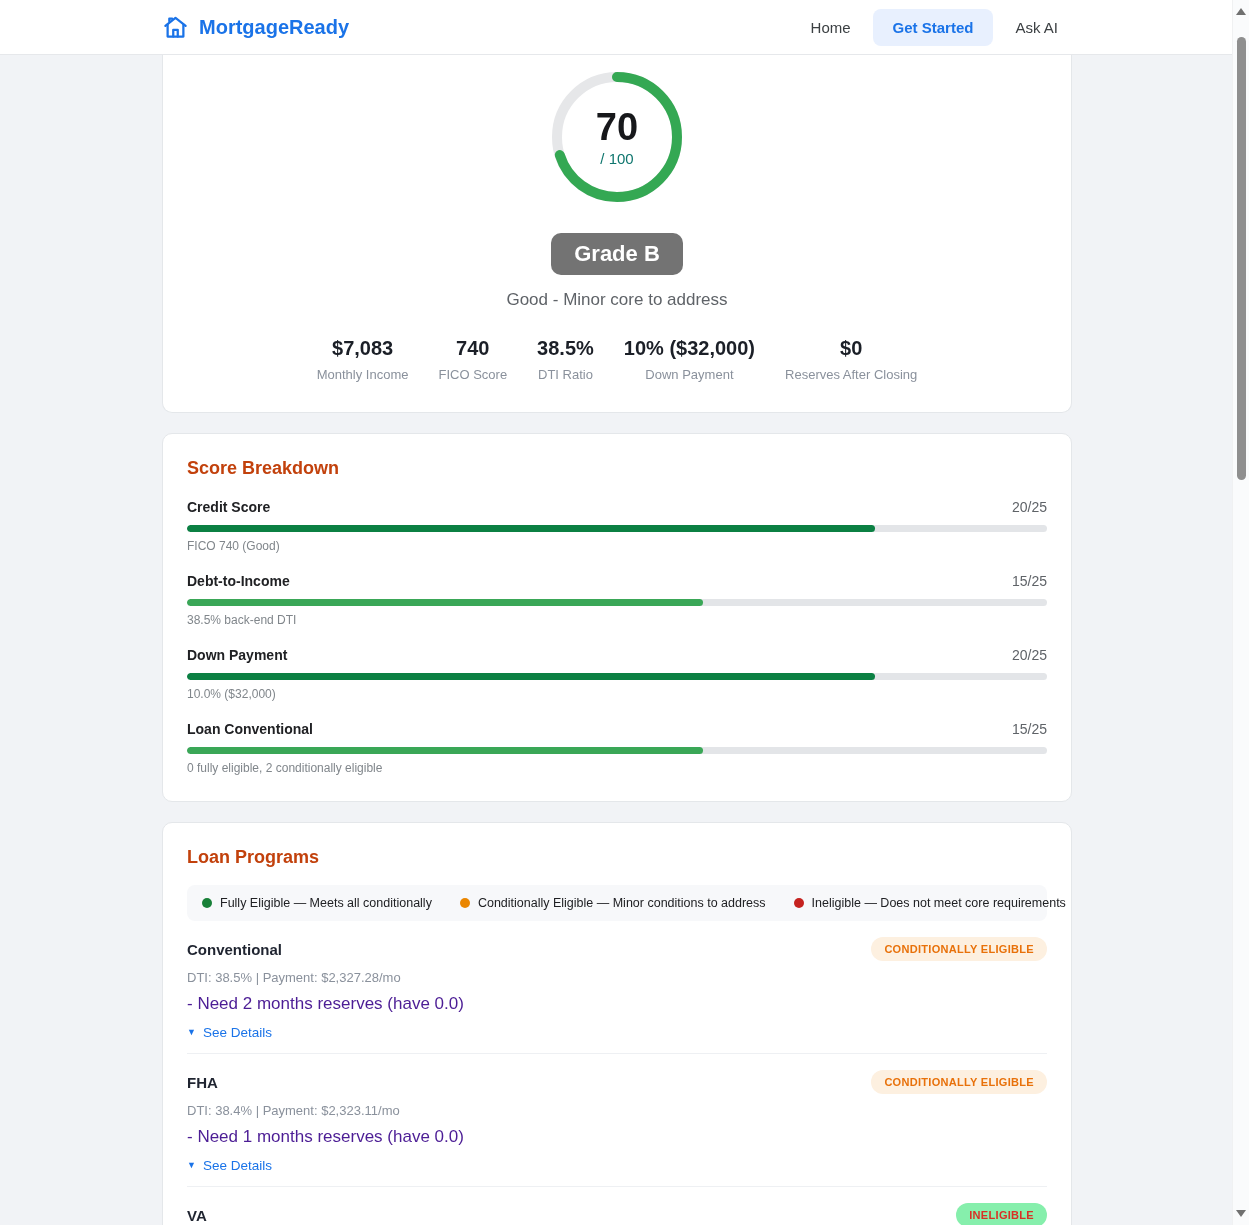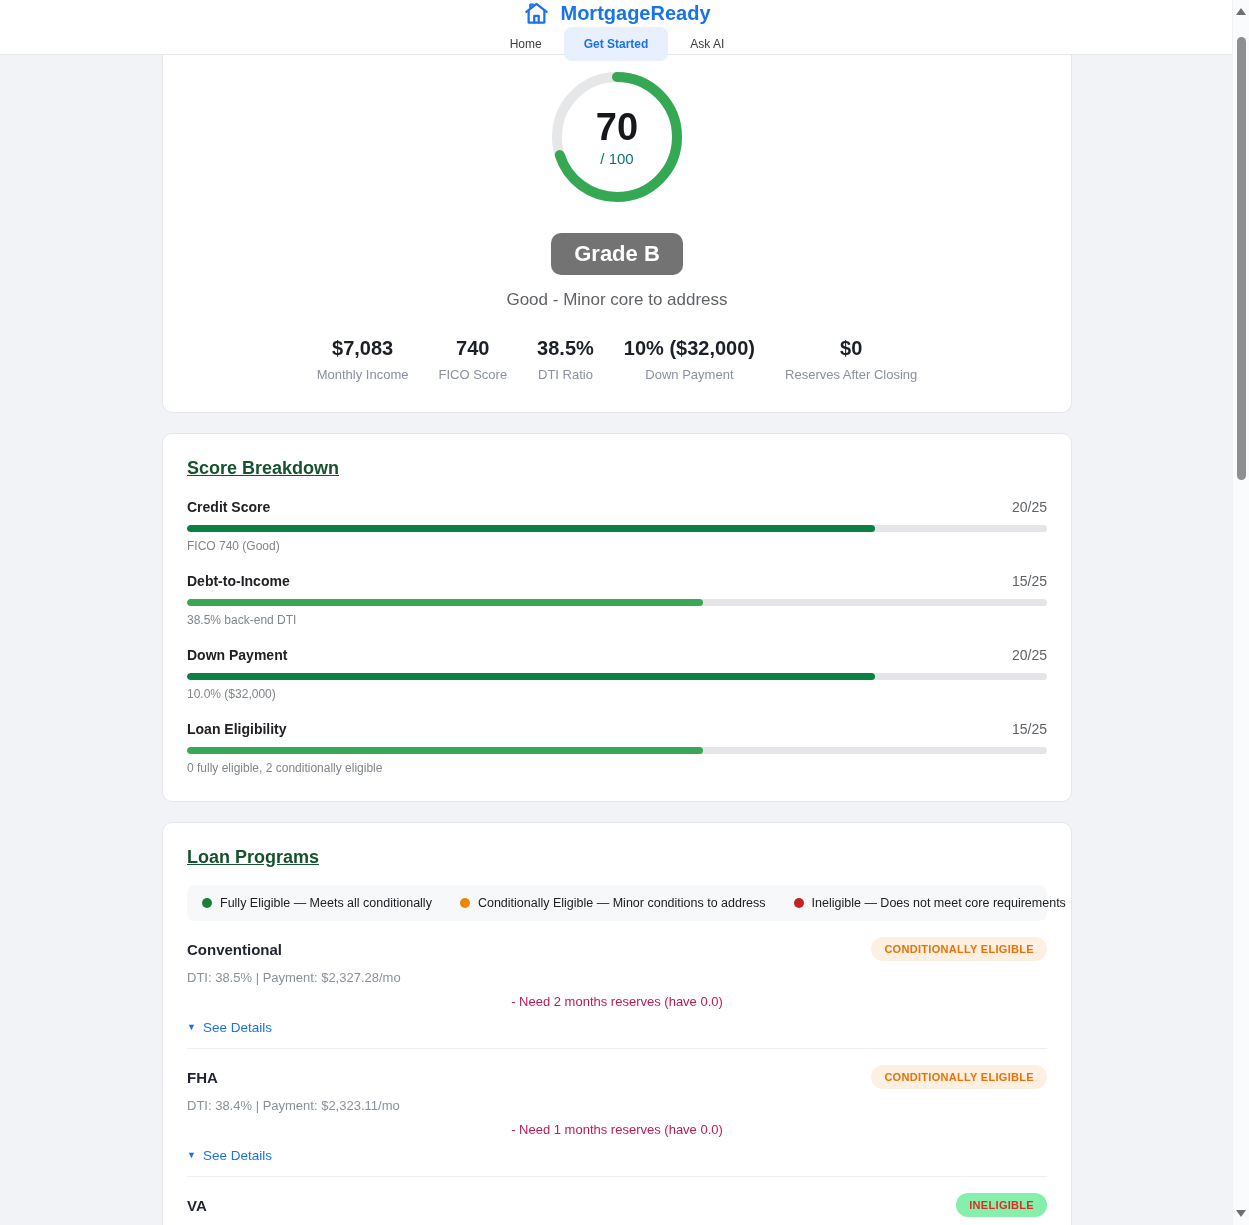--- a/index.html
+++ b/index.html
@@ -13,28 +13,28 @@
 
   
   header {
     background:#fff;
     border-bottom:1px solid #e6e8eb;
     height:55px;
     margin-right:17px;
   }
   .header-inner {
     width:910px; margin-left:162px; height:100%;
-    display:flex; align-items:center; justify-content:space-between;flex-direction:column;
+    display:flex; align-items:center; justify-content:space-between;
   }
   .brand { display:flex; align-items:center; gap:10px; cursor:pointer; }
   .brand svg { display:block; }
   .brand-name { font-size:20px; font-weight:700; color:#1a73e8; }
   nav { display:flex; align-items:center; gap:8px; }
   .nav-link {
-    font-size:12px; color:#3c4043; text-decoration:none;
+    font-size:15px; color:#3c4043; text-decoration:none;
     padding:9px 14px; border-radius:8px; cursor:pointer;
   }
   .nav-link.pill { background:#e8f0fe; color:#1a73e8; font-weight:600; padding:10px 20px; }
 
   
   main { width:910px; margin-left:162px; }
   .card {
     background:#fff; border:1px solid #e4e7ea; border-radius:10px;
   }
 
@@ -52,21 +52,21 @@
     background:#737373; color:#fff; font-size:22px; font-weight:700;
     padding:8px 23px; border-radius:10px;
   }
   .score-message { margin-top:15px; font-size:17px; color:#5f6368; }
   .stats-row { display:flex; justify-content:center; align-items:flex-start; gap:30px; margin-top:27px; }
   .stat-value { font-size:20px; font-weight:700; color:#1b1f27; white-space:nowrap; }
   .stat-label { margin-top:7px; font-size:13px; color:#8a919c; white-space:nowrap; }
 
   
   .card-breakdown { margin-top:20px; padding:24px 24px 26px; }
-  .card-title { font-size:18px; font-weight:700; color:#14532d;text-decoration:underline; }
+  .card-title { font-size:18px; font-weight:700; color:#c2410c; }
   .b-row { margin-top:20px; }
   .b-head { display:flex; justify-content:space-between; align-items:baseline; font-size:14px; }
   .b-label { font-weight:700; color:#202124; }
   .b-score { color:#5f6368; }
   .b-track { height:7px; background:#e3e5e8; border-radius:4px; margin-top:10px; overflow:hidden; }
   .b-fill { height:100%; border-radius:4px; }
   .b-caption { margin-top:7px; font-size:12px; color:#80868b; }
 
   
   .card-programs { margin-top:20px; padding:24px 24px 10px; }
@@ -81,21 +81,21 @@
   .loan:last-child { border-bottom:none; }
   .loan-head { display:flex; justify-content:space-between; align-items:center; }
   .loan-name { font-size:15px; font-weight:700; color:#1f2430; }
   .status-badge {
     font-size:11px; font-weight:700; letter-spacing:.3px;
     padding:6px 13px; border-radius:12px; white-space:nowrap;
   }
   .status-badge.conditional { color:#e8710a; background:#fdf0e0; }
   .status-badge.ineligible  { color:#d93025; background:#86efac; }
   .loan-meta { margin-top:9px; font-size:13px; color:#8a919c; }
-  .loan-note { margin-top:9px; font-size:13px; color:#be185d;text-align:center; }
+  .loan-note { margin-top:9px; font-size:17px; color:#4c1d95; }
   .see-details {
     margin-top:11px; display:inline-flex; align-items:center; gap:7px;
     color:#1a73e8; font-size:13.5px; cursor:pointer; text-decoration:none;
   }
   .tri { font-size:9px; line-height:1; }
 
   
   .scrollbar {
     position:fixed; top:0; right:0; width:17px; height:1225px;
     background:#fafbfc; border-left:1px solid #f0f1f2;
@@ -211,21 +211,21 @@
             <span class="b-score">20/25</span>
           </div>
           <div class="b-track">
             <div class="b-fill" style="width: 80%; background: rgb(11, 128, 67);"></div>
           </div>
           <div class="b-caption">10.0% ($32,000)</div>
         </div>
 
         <div class="b-row">
           <div class="b-head">
-            <span class="b-label">Loan Eligibility</span>
+            <span class="b-label">Loan Conventional</span>
             <span class="b-score">15/25</span>
           </div>
           <div class="b-track">
             <div class="b-fill" style="width: 60%; background: rgb(58, 167, 87);"></div>
           </div>
           <div class="b-caption">0 fully eligible, 2 conditionally eligible</div>
         </div>
       </div>
   </section>
 

